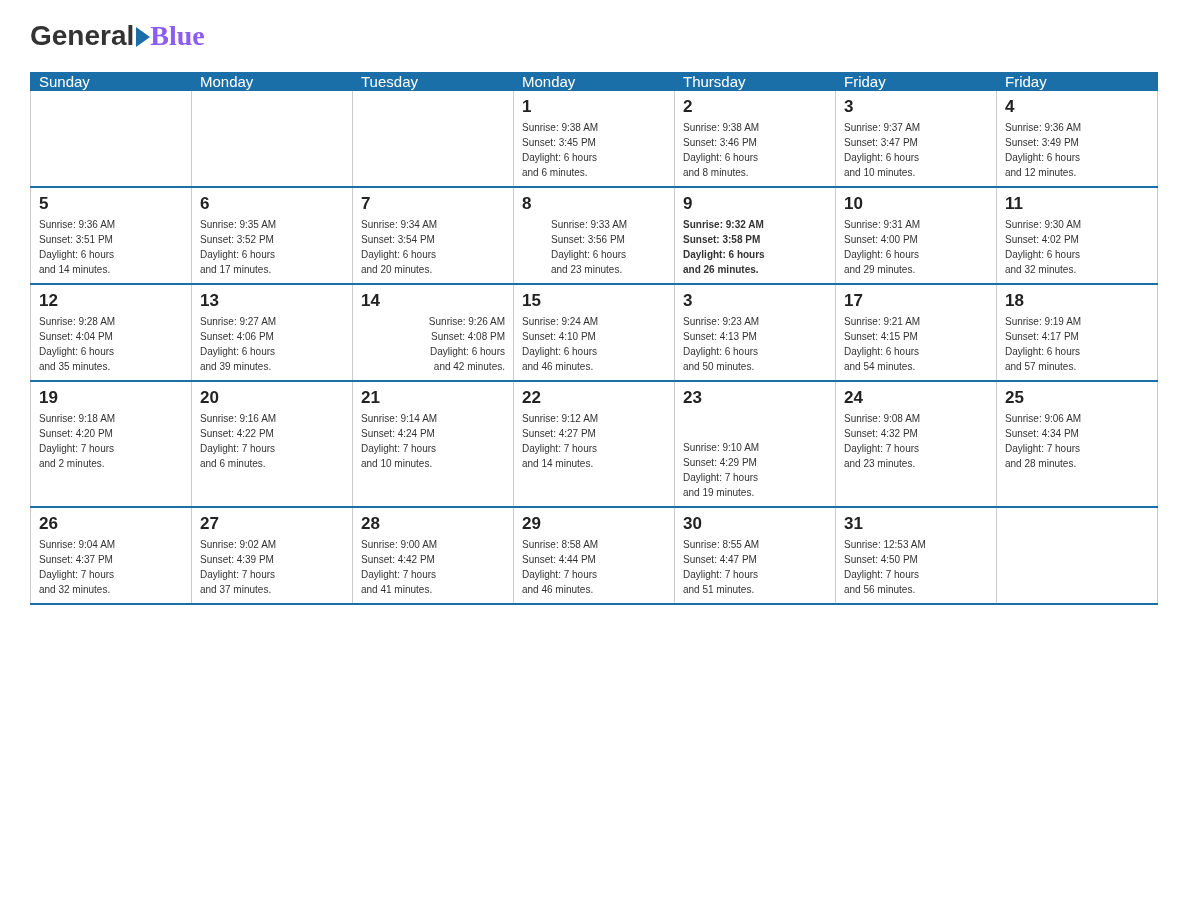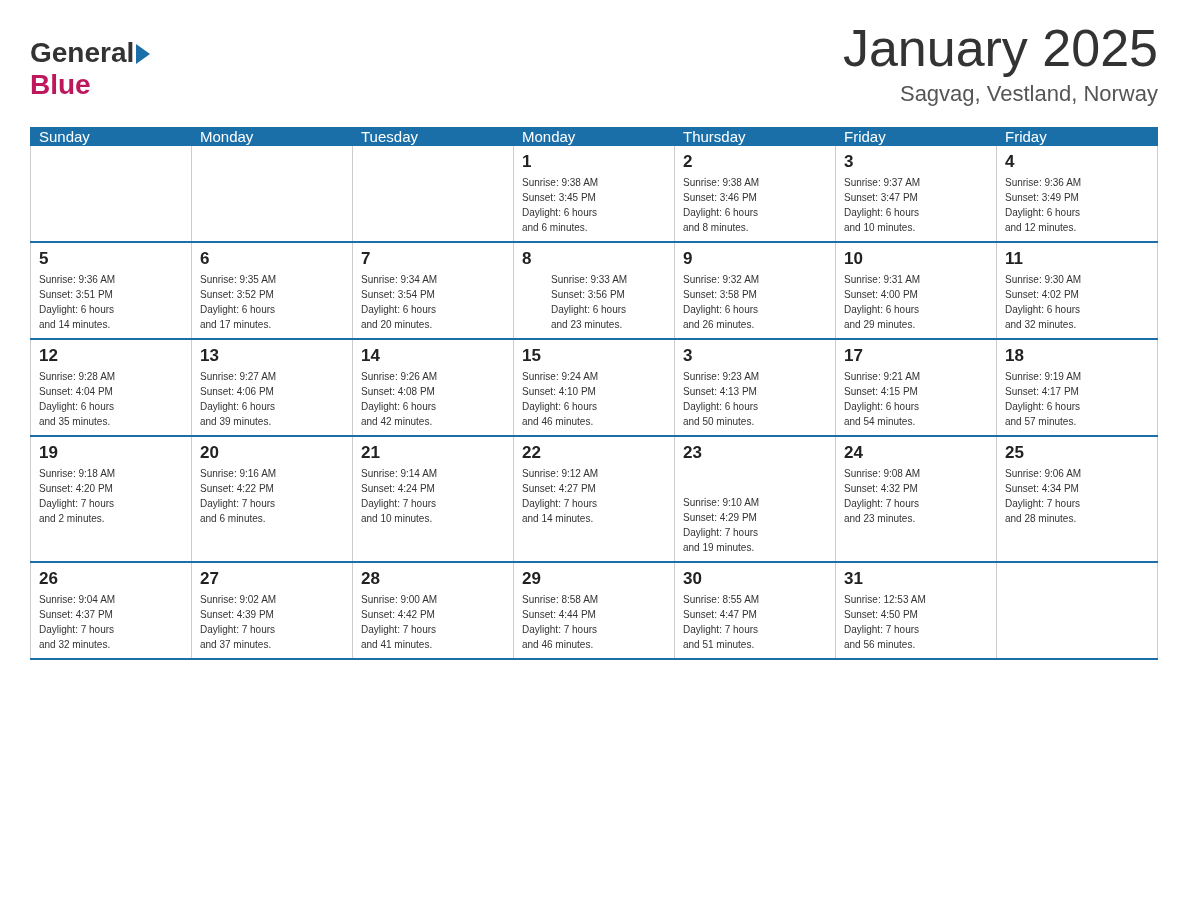--- a/index.html
+++ b/index.html
@@ -17,35 +17,35 @@
       margin-bottom: 20px;
     }
     .logo-text-general {
       font-size: 28px;
       font-weight: bold;
       color: #333;
     }
     .logo-text-blue {
       font-size: 28px;
       font-weight: bold;
-      color: #be185d;
+      color: #8b5cf6;
+      font-family: Liberation Serif, serif;
     }
     .logo-arrow {
       width: 0;
       height: 0;
       border-left: 14px solid #1a6fa8;
       border-top: 10px solid transparent;
       border-bottom: 10px solid transparent;
       margin-left: 2px;
       margin-top: 2px;
     }
     .logo-wrapper {
       display: flex;
-      flex-direction: column;
-      margin-top: 17px;
+      flex-direction: row;
     }
     .logo-line1 {
       display: flex;
       align-items: center;
     }
     .title-block {
       text-align: right;
     }
     .month-title {
       font-size: 52px;
@@ -100,24 +100,20 @@
 </head>
 <body>
 
 <div class="header">
   <div class="logo-wrapper">
     <div class="logo-line1">
       <span class="logo-text-general">General</span>
       <div class="logo-arrow"></div>
     </div>
     <span class="logo-text-blue">Blue</span>
-  </div>
-  <div class="title-block">
-    <div class="month-title">January 2025</div>
-    <div class="location-title">Sagvag, Vestland, Norway</div>
   </div>
 </div>
 
 <table>
   <thead>
     <tr>
     <th>Sunday</th>
         <th>Monday</th>
         <th>Tuesday</th>
         <th>Monday</th>
@@ -184,21 +180,21 @@
         </td>
         <td>
           <span class="day-number">8</span>
           <div class="day-info" style="white-space: pre-line; margin-left: 29px;">Sunrise: 9:33 AM
 Sunset: 3:56 PM
 Daylight: 6 hours
 and 23 minutes.</div>
         </td>
         <td>
           <span class="day-number">9</span>
-          <div class="day-info" style="white-space: pre-line;">Sunrise: 9:32 AM
+          <div class="day-info" style="white-space: pre-line; font-weight: bold;">Sunrise: 9:32 AM
 Sunset: 3:58 PM
 Daylight: 6 hours
 and 26 minutes.</div>
         </td>
         <td>
           <span class="day-number">10</span>
           <div class="day-info" style="white-space: pre-line;">Sunrise: 9:31 AM
 Sunset: 4:00 PM
 Daylight: 6 hours
 and 29 minutes.</div>
@@ -221,21 +217,21 @@
         </td>
         <td>
           <span class="day-number">13</span>
           <div class="day-info" style="white-space: pre-line;">Sunrise: 9:27 AM
 Sunset: 4:06 PM
 Daylight: 6 hours
 and 39 minutes.</div>
         </td>
         <td>
           <span class="day-number">14</span>
-          <div class="day-info" style="white-space: pre-line;">Sunrise: 9:26 AM
+          <div class="day-info" style="white-space: pre-line; text-align: right;">Sunrise: 9:26 AM
 Sunset: 4:08 PM
 Daylight: 6 hours
 and 42 minutes.</div>
         </td>
         <td>
           <span class="day-number">15</span>
           <div class="day-info" style="white-space: pre-line;">Sunrise: 9:24 AM
 Sunset: 4:10 PM
 Daylight: 6 hours
 and 46 minutes.</div>

